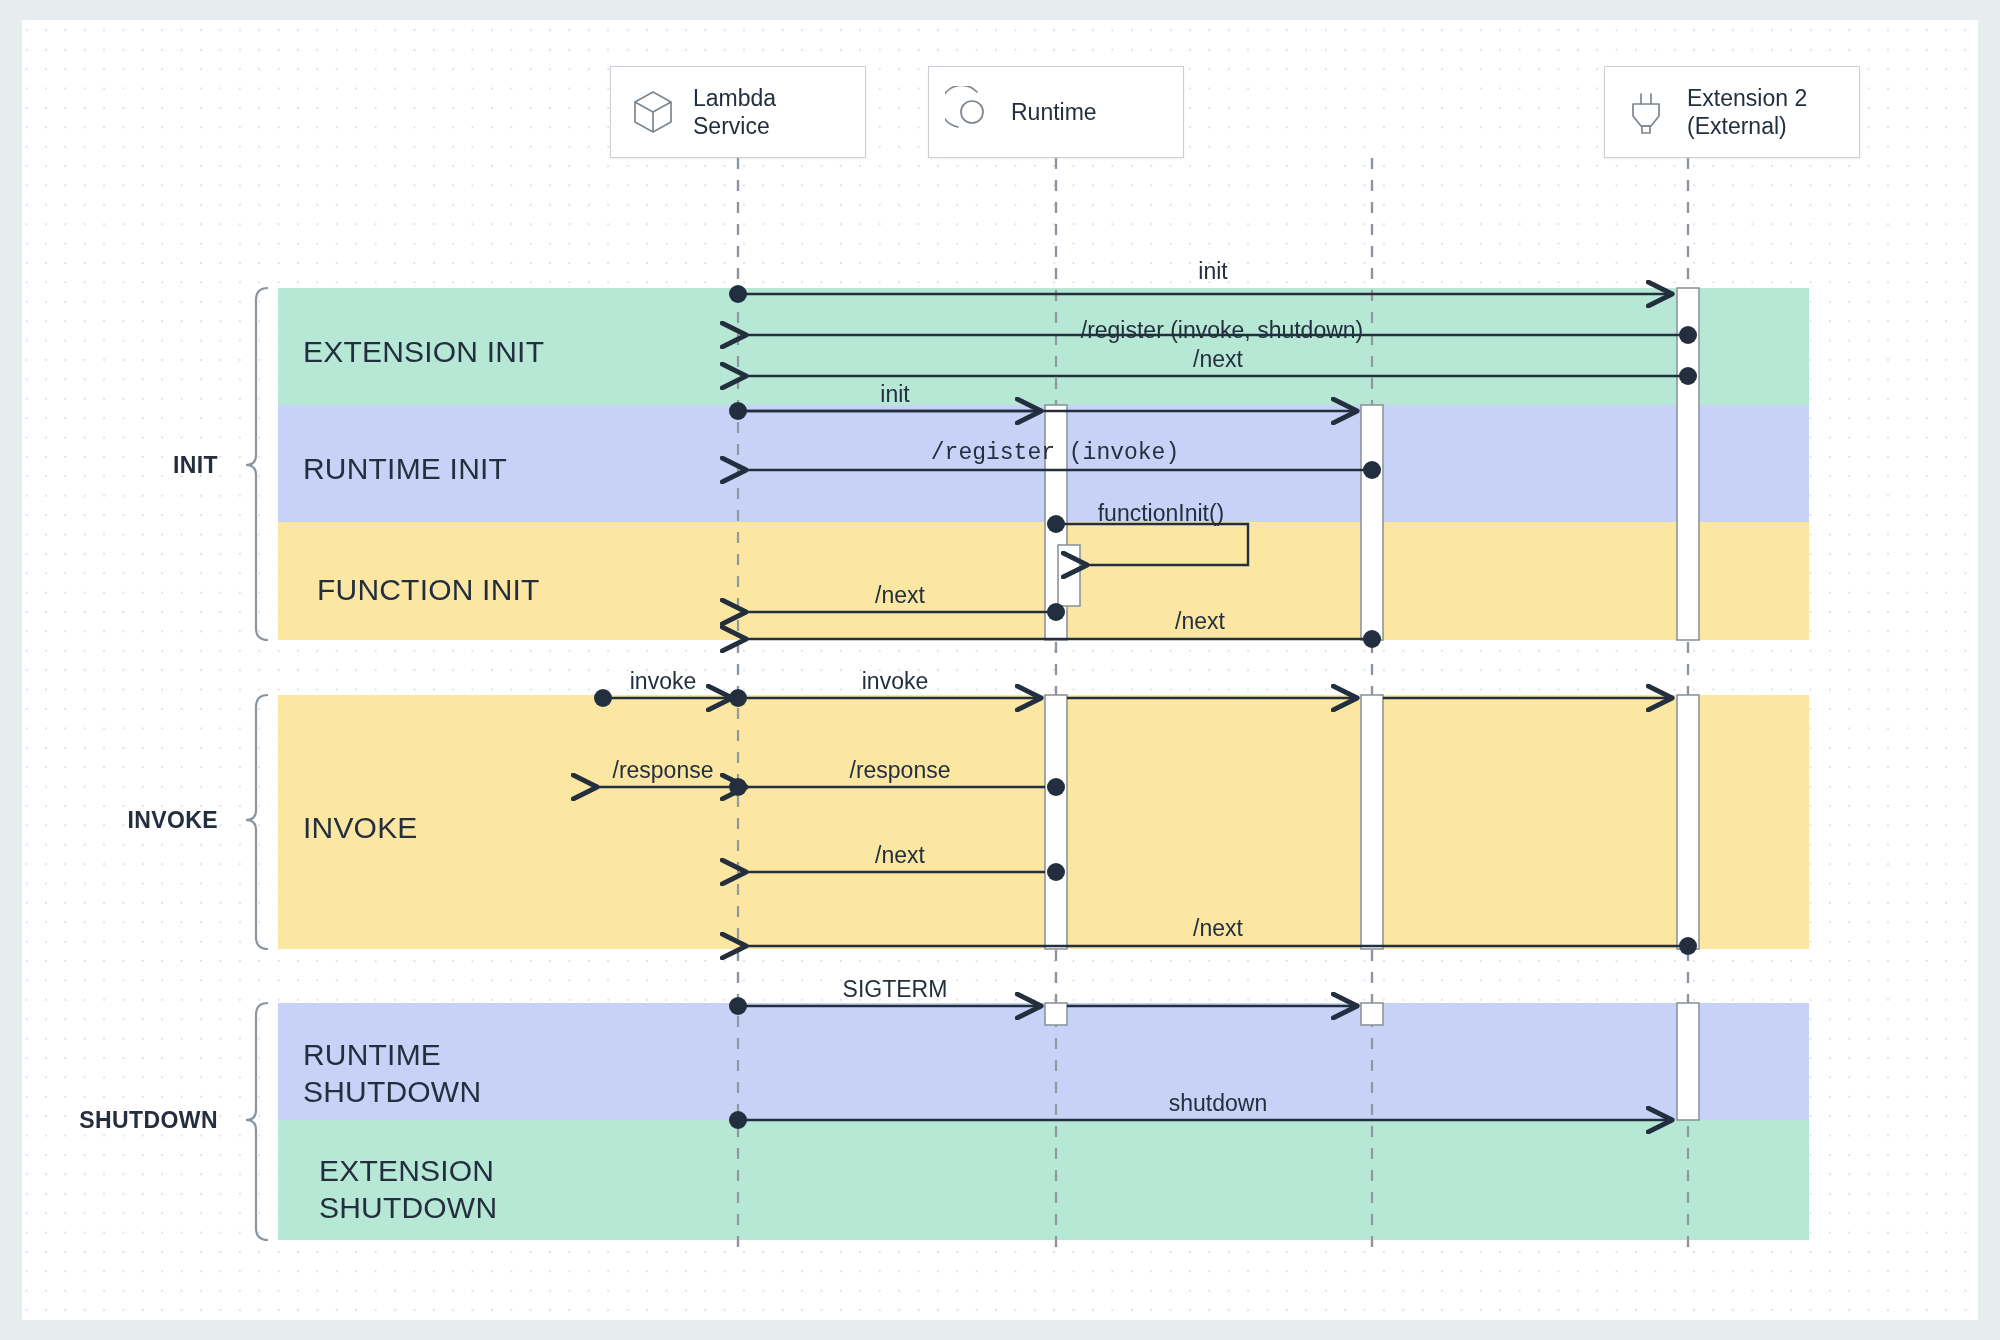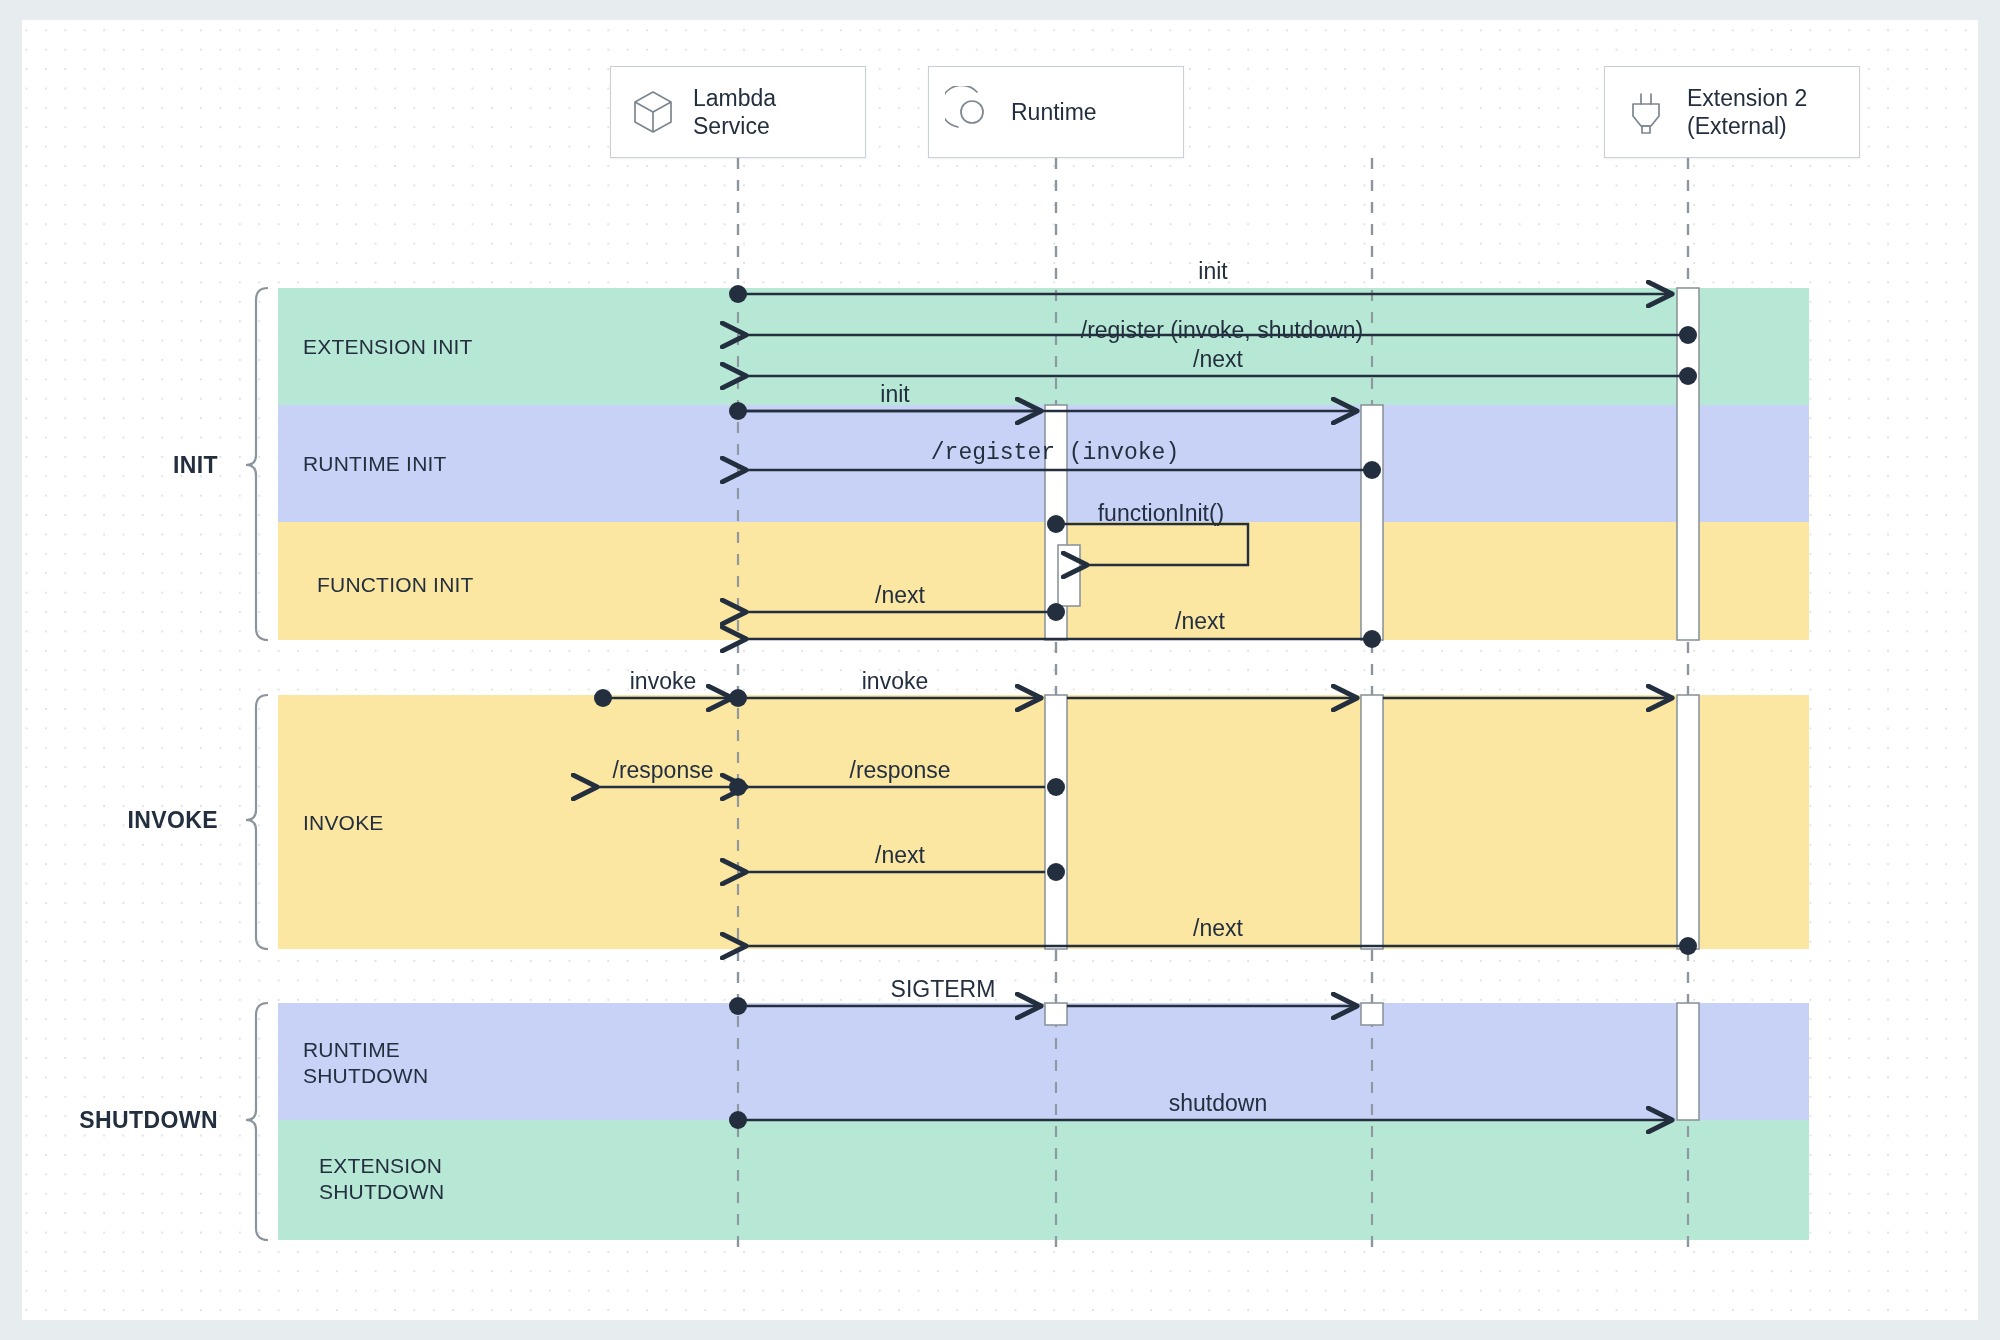--- a/index.html
+++ b/index.html
@@ -49,21 +49,21 @@
   .pbox .plabel {
     font-size: 23px;
     line-height: 1.23;
     color: #232f3e;
     white-space: pre-line;
     font-family: "Liberation Sans", sans-serif;
   }
   .picon { width: 52px; height: 52px; flex: 0 0 52px; }
   .band-label {
     position: absolute;
-    font-size: 21px;
+    font-size: 30px;
     color: #232f3e;
     white-space: pre-line;
     line-height: 1.22;
     letter-spacing: 0.2px;
   }
   .phase-label {
     position: absolute;
     font-size: 23px;
     font-weight: bold;
     color: #232f3e;
@@ -303,15 +303,15 @@
   <div class="msg-label" style="left:1055px; top:440px;font-family:Liberation Mono, monospace;">/register (invoke)</div>
   <div class="msg-label" style="left:1161px; top:500px;">functionInit()</div>
   <div class="msg-label" style="left:900px; top:582px;">/next</div>
   <div class="msg-label" style="left:1200px; top:608px;">/next</div>
   <div class="msg-label" style="left:663px; top:668px;">invoke</div>
   <div class="msg-label" style="left:895px; top:668px;">invoke</div>
   <div class="msg-label" style="left:663px; top:757px;">/response</div>
   <div class="msg-label" style="left:900px; top:757px;">/response</div>
   <div class="msg-label" style="left:900px; top:842px;">/next</div>
   <div class="msg-label" style="left:1218px; top:915px;">/next</div>
-  <div class="msg-label" style="left:895px; top:976px;margin-left:48px;">SIGTERM</div>
+  <div class="msg-label" style="left:895px; top:976px;">SIGTERM</div>
   <div class="msg-label" style="left:1218px; top:1090px;">shutdown</div>
 </div>
 
 </body></html>

